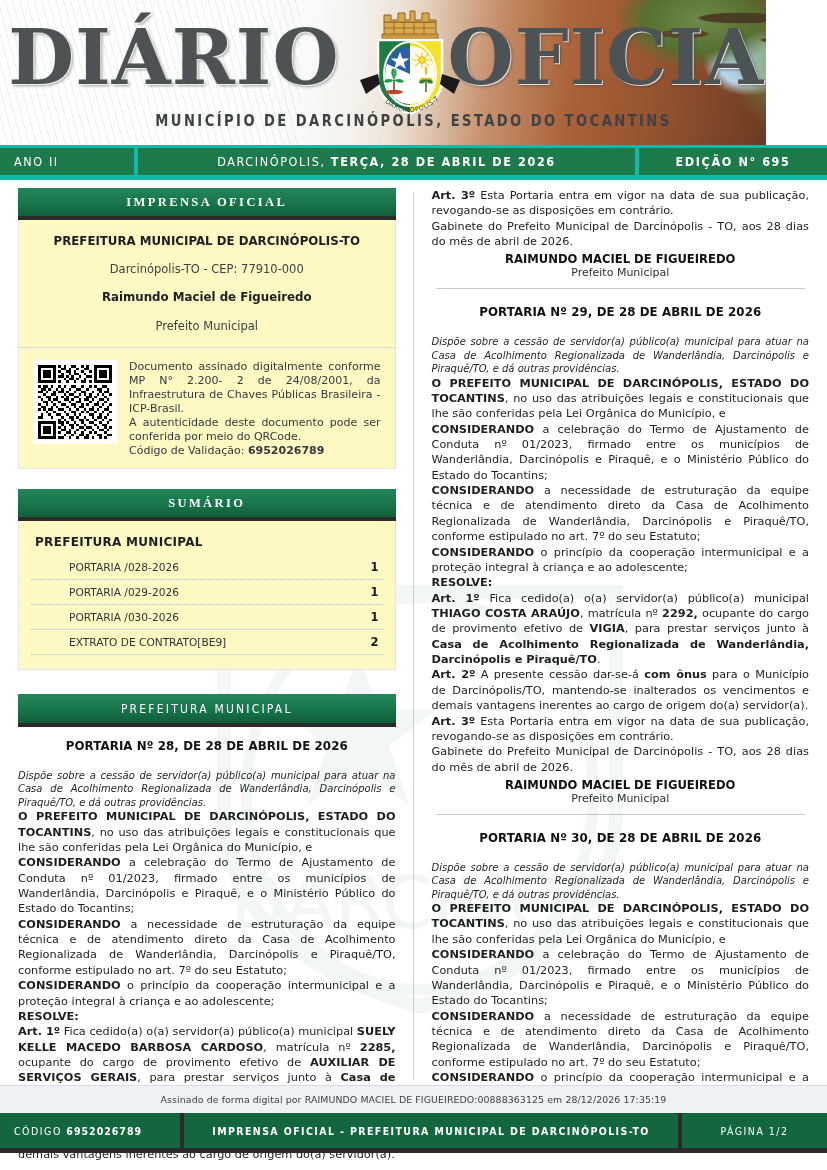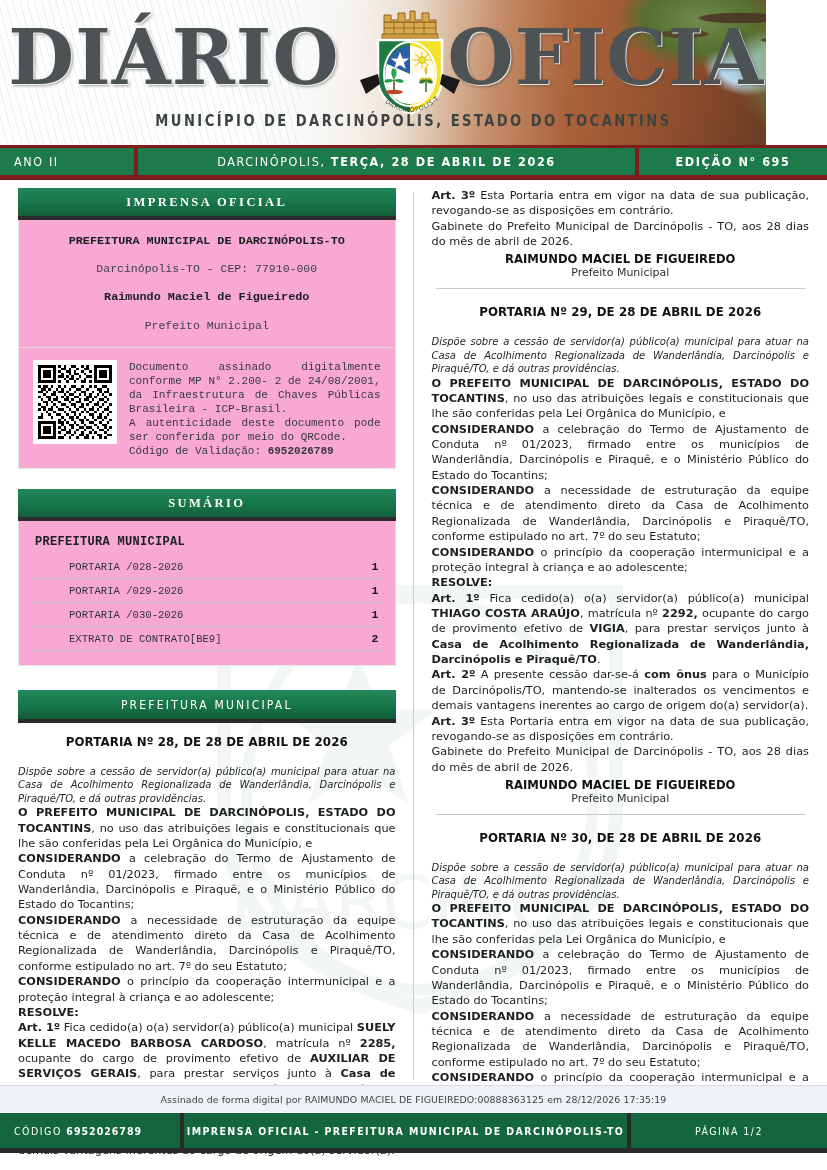--- a/index.html
+++ b/index.html
@@ -64,21 +64,21 @@
     transform: scaleX(.94); transform-origin:center;
   }
 
   
   .crest { position:absolute; left:358px; top:8px; width:104px; height:120px; }
 
   
   .datebar {
     position:relative;
     width:827px; height:35px;
-    background:#7f1d1d;
+    background:#14b8a6;
     display:flex; align-items:stretch;
     padding:3px 0 5px 0;
     gap:4px;
   }
   .db-cell {
     background:#1d7a4b; color:#ffffff;
     display:flex; align-items:center;
     font-family:"DejaVu Sans Condensed","DejaVu Sans","Liberation Sans",sans-serif;
     font-size:12.5px; letter-spacing:1.6px;
     transform-origin:center;
@@ -111,23 +111,23 @@
   
   .panel-head {
     background: linear-gradient(180deg,#22865a 0%,#17754a 55%,#13603c 100%);
     border-bottom:4px solid #2b2b2b;
     color:#fff; text-align:center;
     font-size:12.5px; font-weight:700; letter-spacing:2.4px;
     padding:7px 0 6px;
     font-family:Liberation Serif, serif;
   }
   .panel-body {
-    background:#f9a8d4;
+    background:#fef9c3;
     padding:14px 14px 10px;
-    border:1px solid #e2e6e9; border-top:none;font-family:Liberation Mono, monospace;
+    border:1px solid #e2e6e9; border-top:none;
   }
   .org-line { text-align:center; font-size:11.5px; color:#3b4043; margin:0 0 13px; line-height:1.3; }
   .org-line.b { font-weight:700; color:#1b1f21; font-size:11.8px; }
   .org-line:last-child { margin-bottom:2px; }
   .panel-sep { height:1px; background:#d6dbdf; margin:10px -14px 12px; }
 
   .qrrow { display:flex; gap:12px; align-items:flex-start; }
   .qrbox { width:84px; height:84px; background:#fff; padding:5px; flex:0 0 auto; }
   .qrtext { font-size:11px; color:#34393c; line-height:1.28; text-align:justify; }
   .qrtext b { font-weight:700; }
@@ -204,21 +204,21 @@
   }
   .ft-cell {
     background:#14663f; color:#fff;
     display:flex; align-items:center;
     font-family:"DejaVu Sans Condensed","DejaVu Sans","Liberation Sans",sans-serif;
     font-size:10.5px; letter-spacing:1.5px;
   }
   .ft-code { width:180px; padding-left:14px; }
   .ft-code b { font-weight:700; letter-spacing:1px; }
   .ft-mid { flex:1; justify-content:center; font-weight:700; letter-spacing:1.4px; }
-  .ft-page { width:196px; justify-content:center; }
+  .ft-page { width:145px; justify-content:center; }
 </style>
 </head>
 <body>
 
 <div class="masthead">
   <div class="mh-photo"></div>
   <div class="mh-branch"></div>
   <div class="mh-fade"></div>
   <div class="mh-weave"></div>
 

